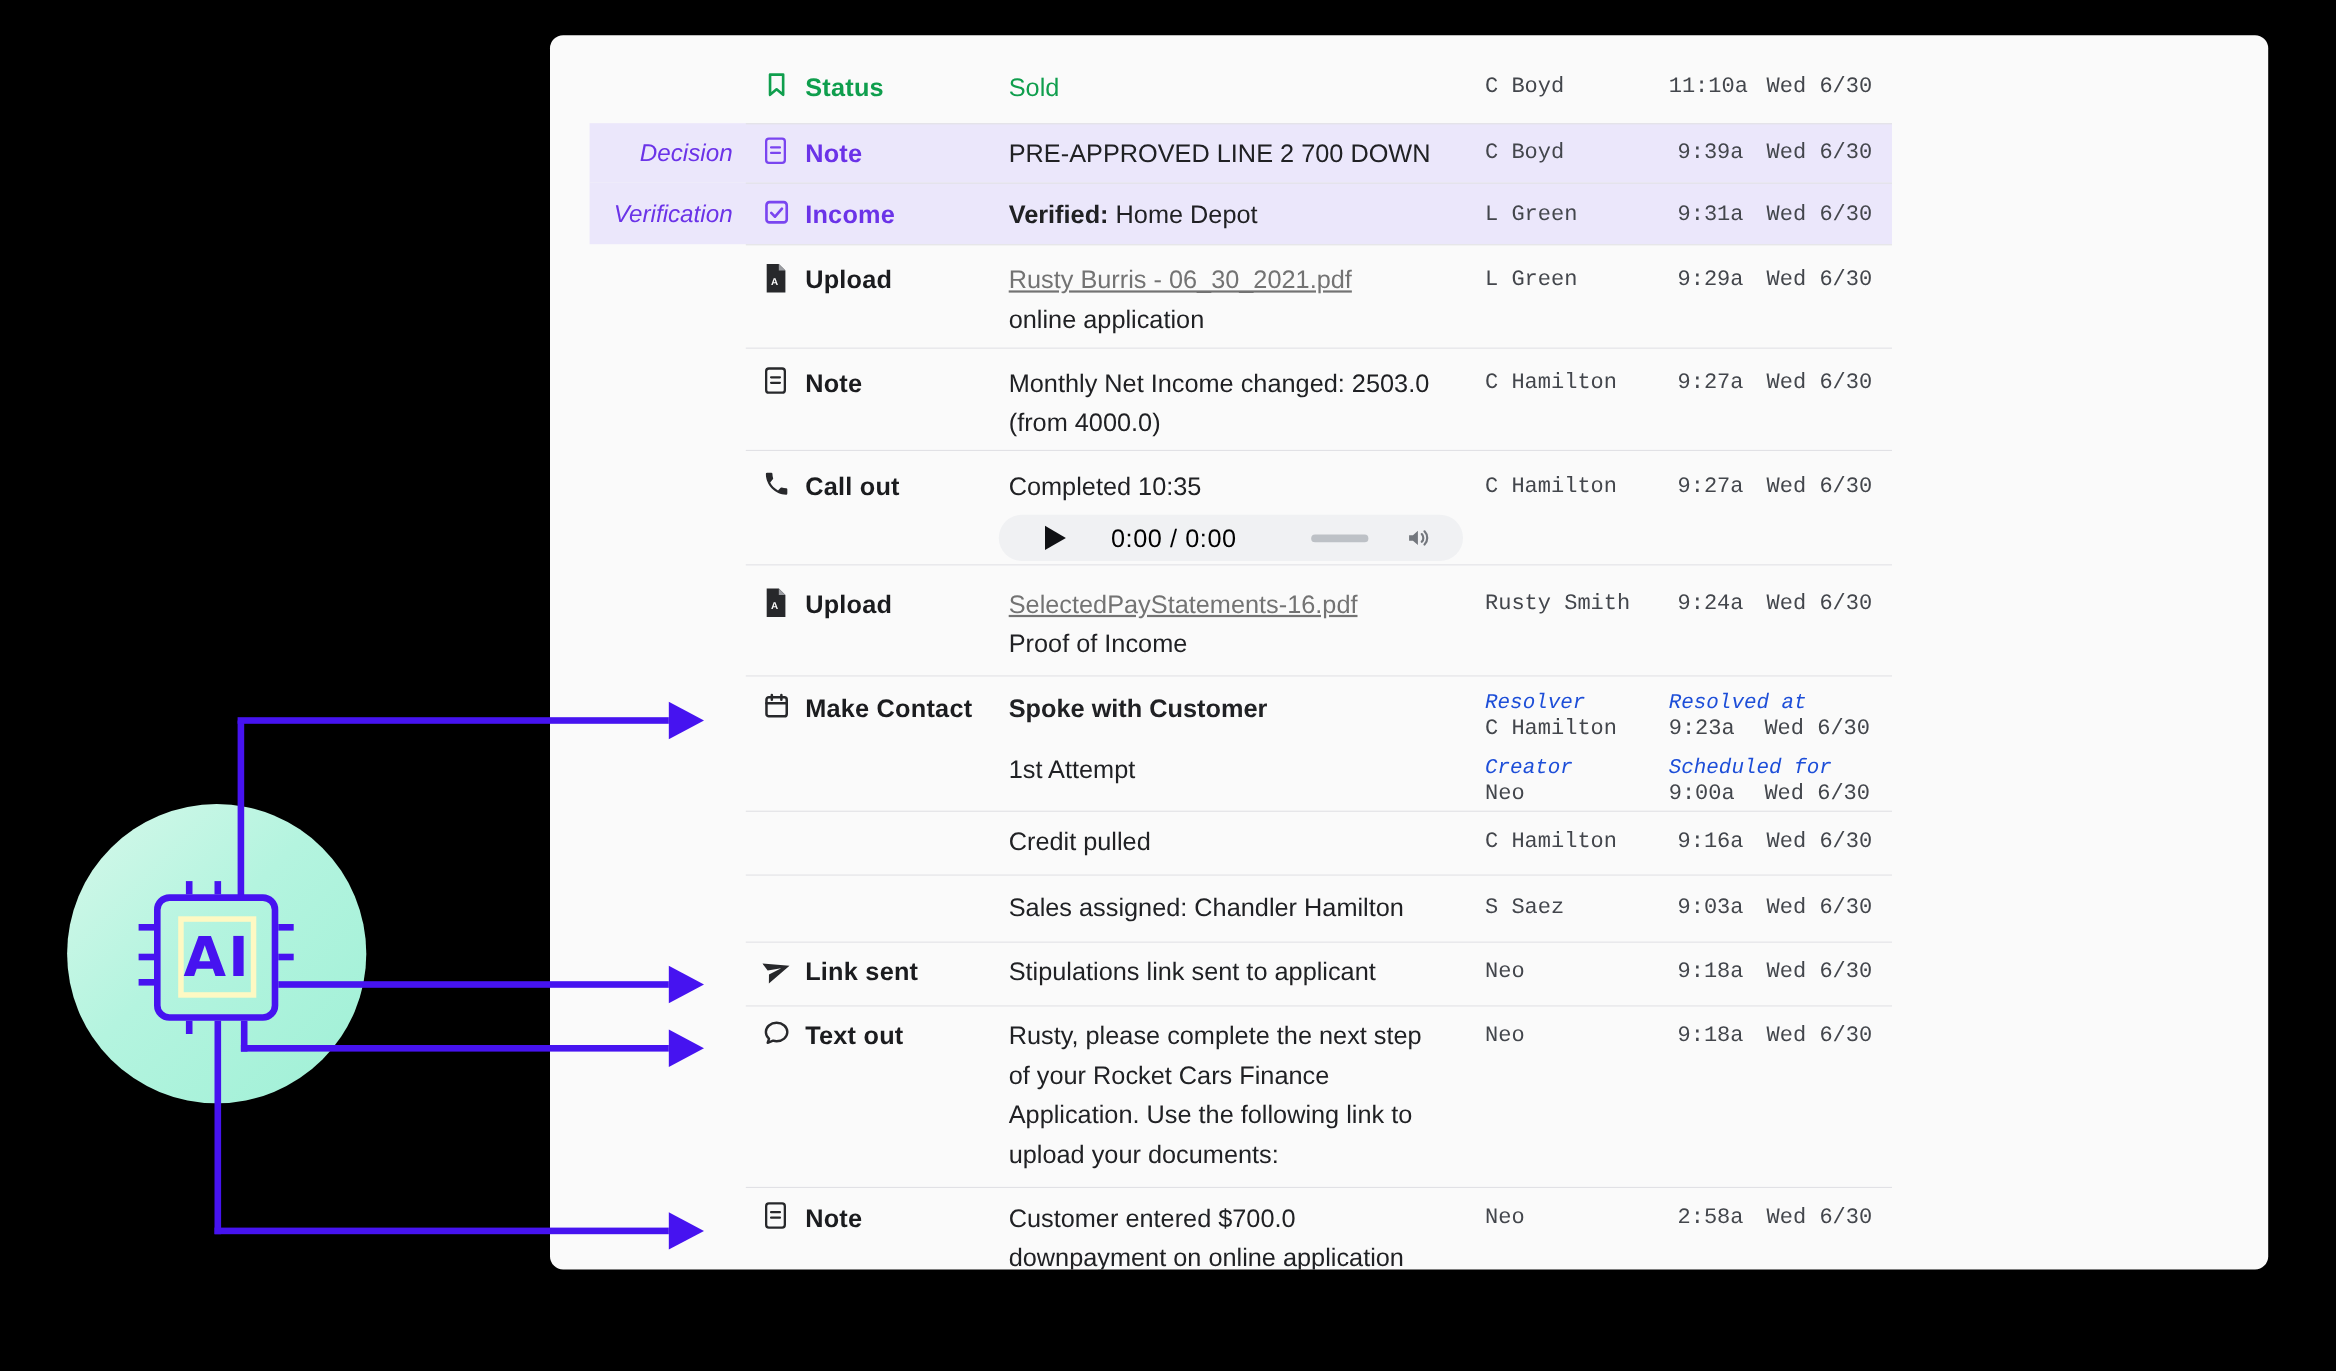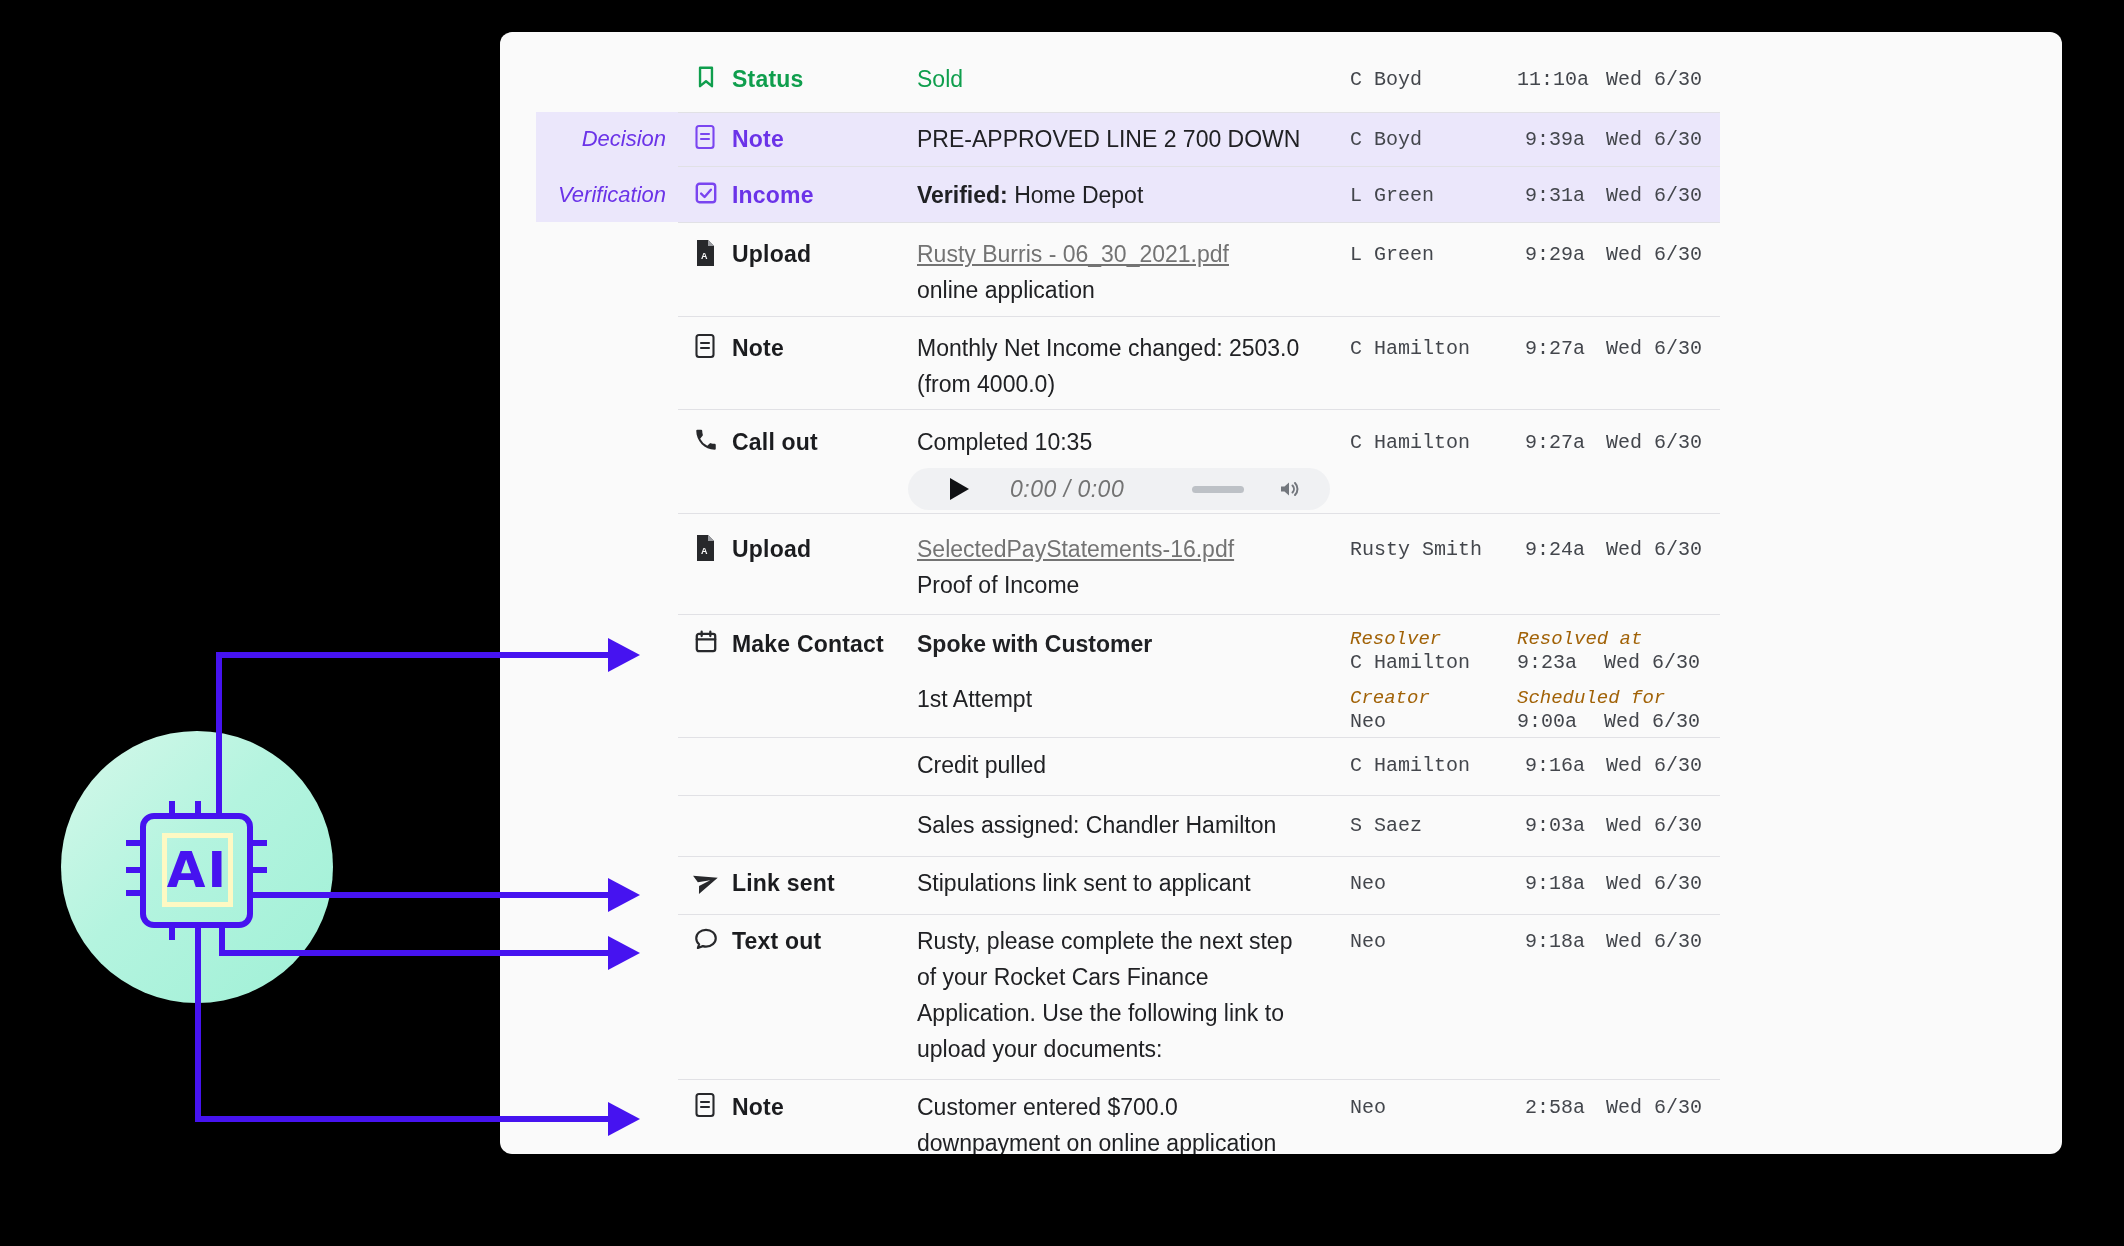--- a/index.html
+++ b/index.html
@@ -24,28 +24,28 @@
   .c-content a{color:#737373;text-decoration:underline;}
   .line.gap{margin-top:19px;}
   .mono{font-family:"Liberation Mono",monospace;font-size:20px;color:#43464c;line-height:24px;}
   .c-user{padding-top:7px;}
   .c-time{padding-top:7px;text-align:right;}
   .c-date{padding-top:7px;}
   
   .meta{grid-column:5/10;display:flex;flex-direction:column;padding-top:1px;}
   .meta .grp{display:flex;margin-bottom:11px;}
   .meta .gl{width:167px;}
-  .meta .it{font-style:italic;color:#a16207;font-family:"Liberation Mono",monospace;font-size:19px;line-height:24px;}
+  .meta .it{font-style:italic;color:#1d4ed8;font-family:"Liberation Mono",monospace;font-size:19px;line-height:24px;}
   .meta .tv{display:inline-block;width:87px;}
   
   .player{margin-left:-9px;margin-top:8px;width:422px;height:42px;border-radius:21px;
           background:#f0f1f3;display:flex;align-items:center;box-sizing:border-box;padding:0 28px;}
   .play-tri{width:0;height:0;border-left:19px solid #101114;border-top:11px solid transparent;
             border-bottom:11px solid transparent;margin-left:14px;}
-  .ptime{font-size:23px;color:#737373;margin-left:41px;letter-spacing:.5px;white-space:pre;font-style:italic;}
+  .ptime{font-size:23px;color:#000000;margin-left:41px;letter-spacing:.5px;white-space:pre;}
   .pdash{width:52px;height:7px;border-radius:4px;background:#bdc1c6;margin-left:auto;}
   .pspeaker{margin-left:32px;display:flex;}
   
   .mint-circle{position:absolute;left:61px;top:731px;width:272px;height:272px;border-radius:50%;
                background:linear-gradient(135deg,#d6f8ea 0%,#b4f4df 45%,#9ff0d6 100%);}
   .pline{position:absolute;background:#4613f0;z-index:5;}
   .ahead{position:absolute;width:0;height:0;border-left:32px solid #4613f0;
          border-top:17px solid transparent;border-bottom:17px solid transparent;z-index:5;}
   .chip-outer{position:absolute;left:140px;top:813px;width:113px;height:115px;box-sizing:border-box;
               border:6px solid #4613f0;border-radius:14px;z-index:6;}

